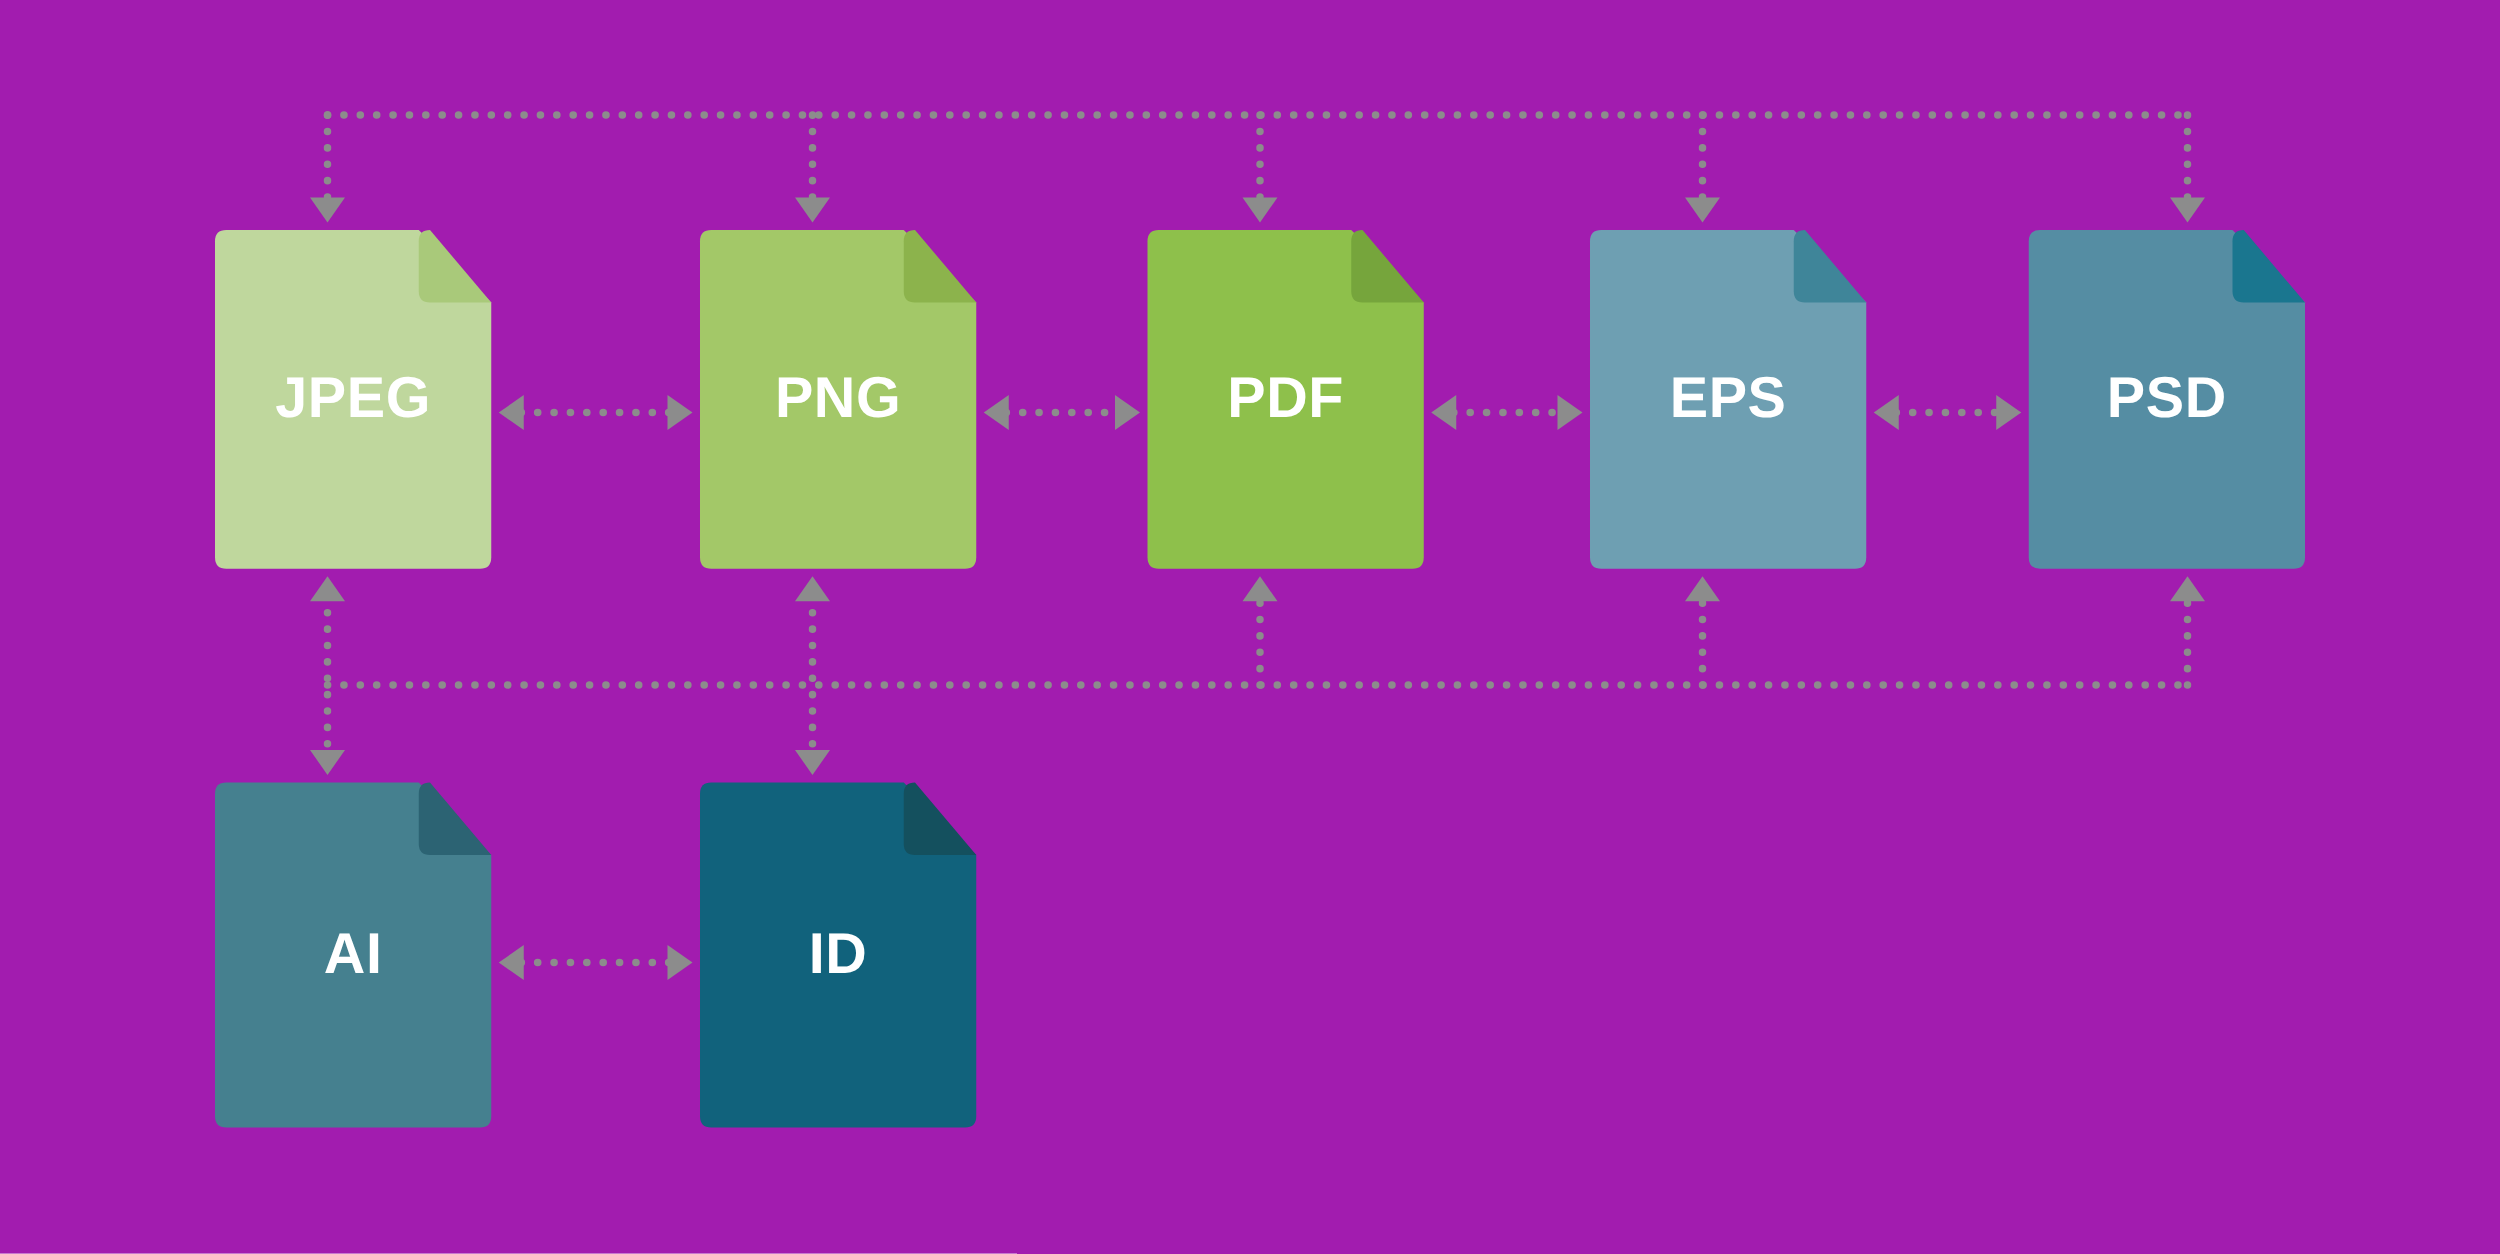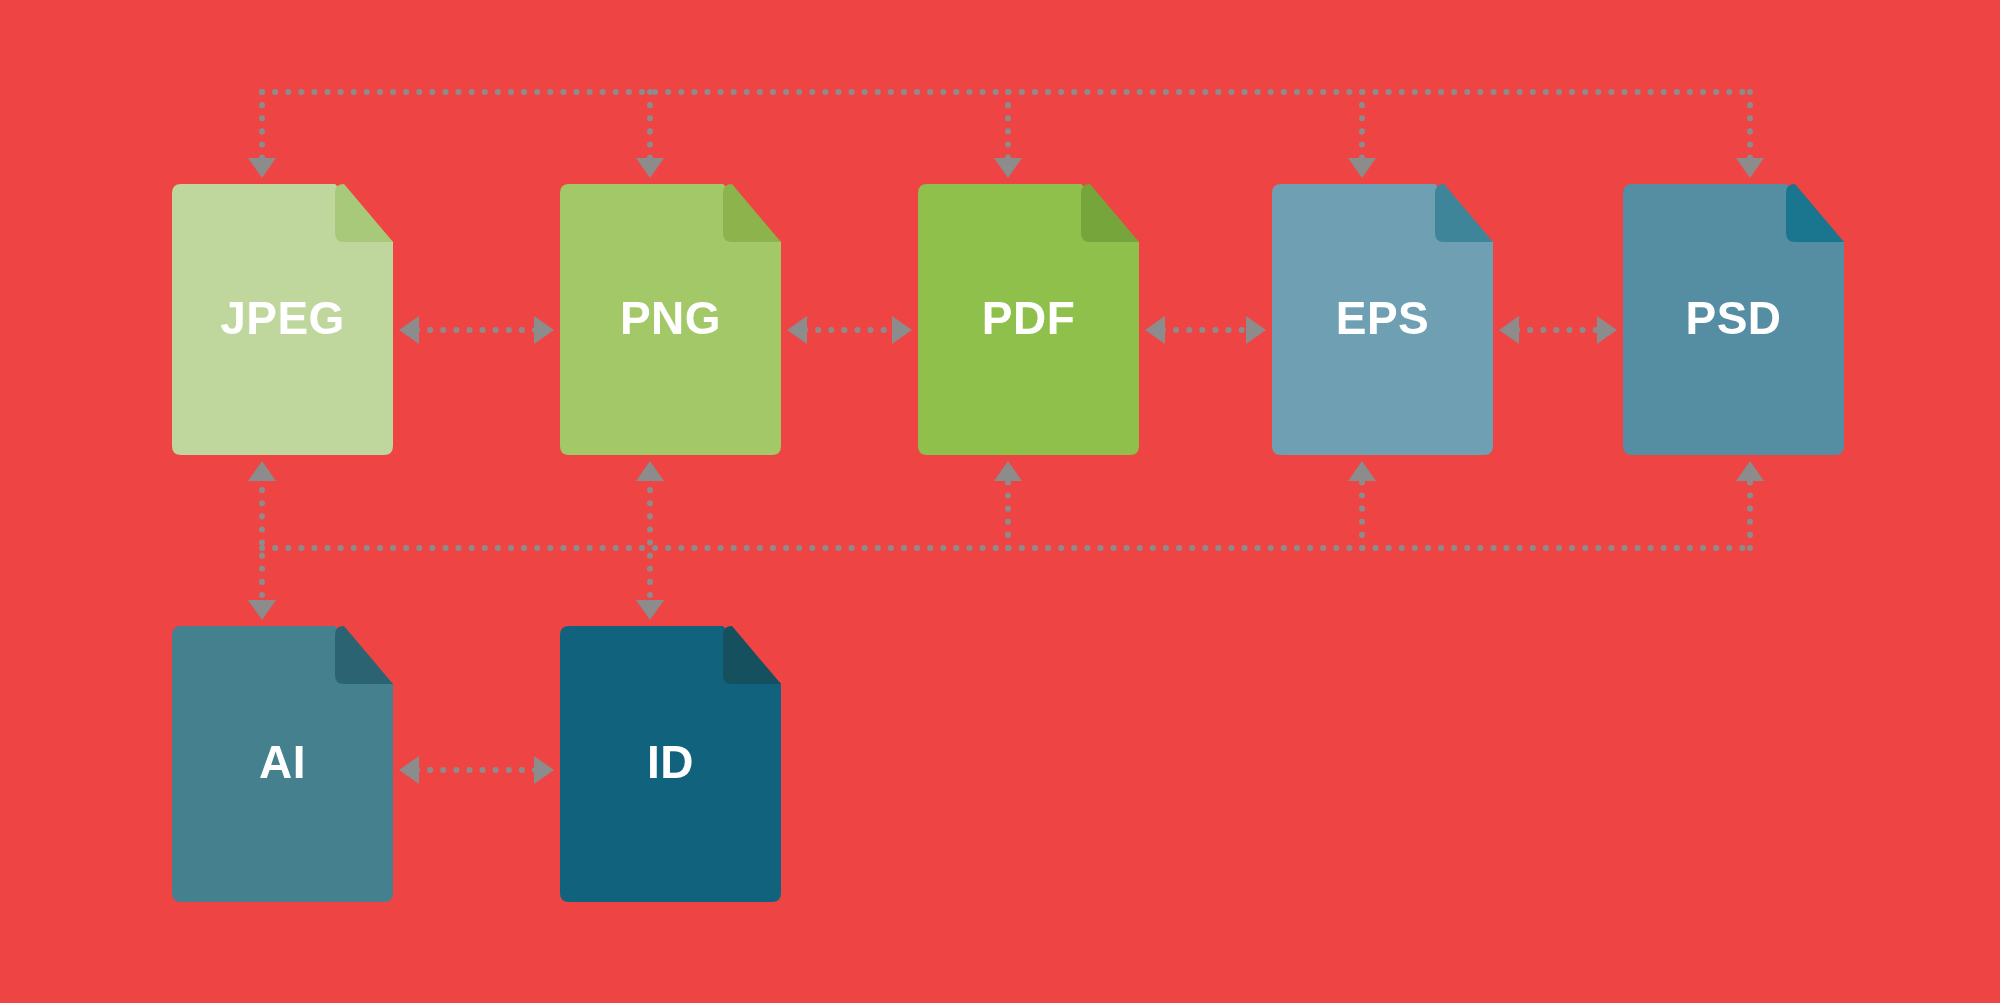--- a/index.html
+++ b/index.html
@@ -11,21 +11,21 @@
   body {
     width: 2000px;
     height: 1003px;
     font-family: "Liberation Sans", sans-serif;
     overflow: hidden;
   }
   #diagram-root {
     position: relative;
     width: 2000px;
     height: 1003px;
-    background: #ef4444;
+    background: #a21caf;
   }
   svg.canvas {
     display: block;
     width: 2000px;
     height: 1003px;
   }
   .card-label {
     font-family: "Liberation Sans", sans-serif;
     font-weight: bold;
     font-size: 46px;

